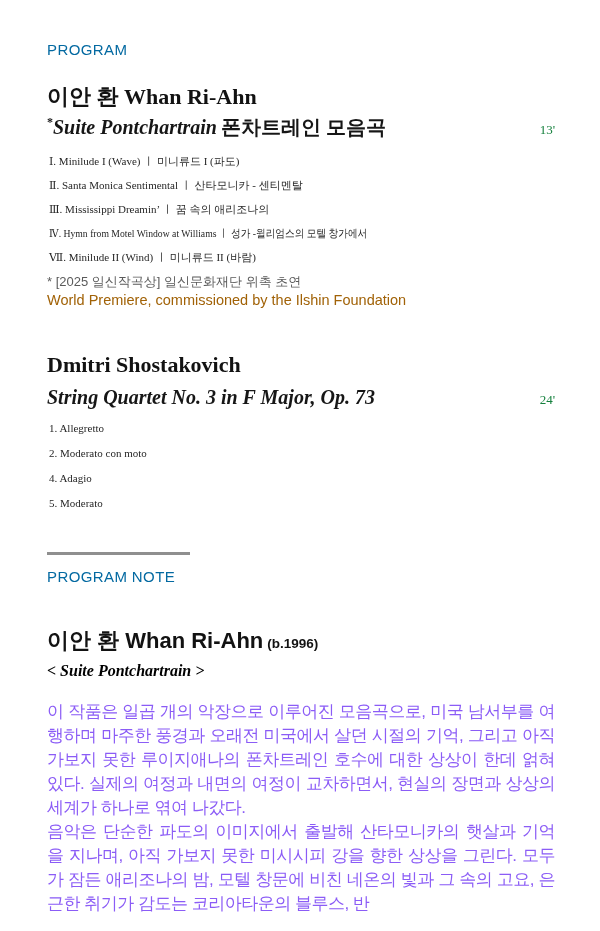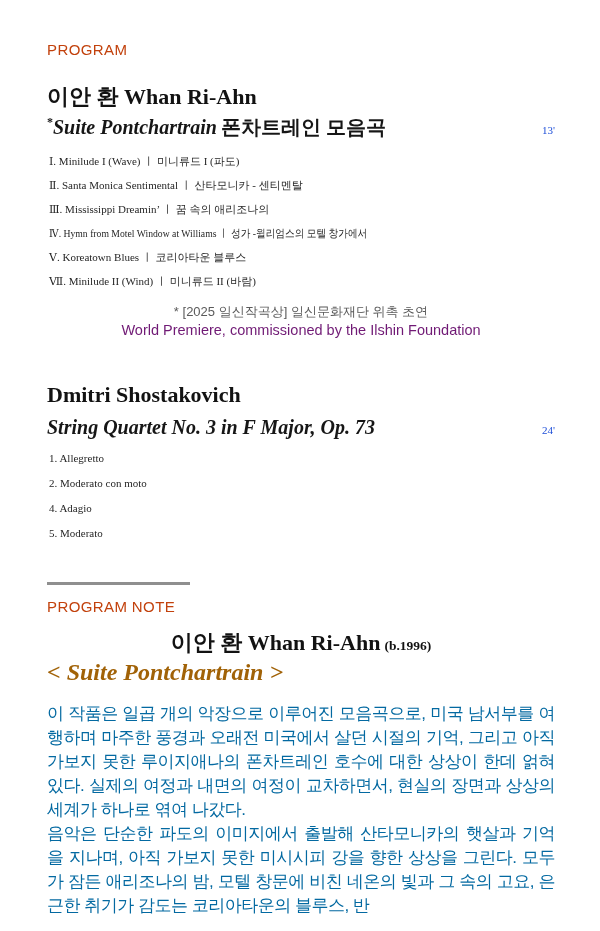--- a/index.html
+++ b/index.html
@@ -18,21 +18,21 @@
     box-sizing: border-box;
     width: 600px;
     height: 931px;
     padding: 0 45px 0 47px;
   }
   .kicker {
     margin-top: 40px;
     font-size: 15px;
     line-height: 20px;
     letter-spacing: 0.4px;
-    color: #c2410c;
+    color: #0369a1;
   }
 
   .composer {
     margin-top: 24px;
     font-family: "Liberation Serif", "DejaVu Serif", serif;
     font-size: 22px;
     line-height: 26px;
     font-weight: bold;
     color: #121212;
   }
@@ -54,22 +54,22 @@
   }
   .work-title .mark {
     font-size: 12px;
     vertical-align: super;
     line-height: 0;
   }
   .title-en { font-style: italic; }
   .title-kr { margin-left: 4px; }
   .duration {
     font-family: "Liberation Serif", "DejaVu Serif", serif;
-    font-size: 11px;
-    color: #1d4ed8;
+    font-size: 13px;
+    color: #15803d;
     white-space: nowrap;
     padding-left: 10px;
   }
 
   ul.movements {
     list-style: none;
     margin: 9px 0 0 0;
     padding: 0 0 0 2px;
     font-family: "Liberation Serif", "DejaVu Serif", serif;
     font-size: 11px;
@@ -80,74 +80,73 @@
   ul.movements.suite li:nth-child(4) {
     transform: scaleX(0.88);
     transform-origin: left center;
   }
   ul.movements.quartet {
     margin-top: 6px;
     line-height: 25px;
   }
 
   .footnote {
-    margin-top: 10px;
-    text-align: center;
+    margin-top: 4px;
+    text-align: left;
   }
   .footnote .fn-kr {
     font-size: 13px;
     line-height: 18px;
     color: #5a5a5a;
   }
   .footnote .fn-en {
     font-size: 14.5px;
     line-height: 19px;
-    color: #701a75;
+    color: #a16207;
   }
 
   .divider {
     margin-top: 36px;
     width: 143px;
     height: 3px;
     background: #8f8f8f;
   }
   .kicker.note { margin-top: 12px; }
 
   .note-heading {
-    margin-top: 12px;
-    font-family: Liberation Serif, serif;
+    margin-top: 40px;
+    font-family: Liberation Sans, sans-serif;
     font-size: 22px;
     line-height: 27px;
     font-weight: bold;
     color: #121212;
-    text-align: center;
   }
   .note-heading .birth {
     font-size: 13.5px;
     font-weight: bold;
     margin-left: 4px;
   }
   .note-subtitle {
     font-family: "Liberation Serif", "DejaVu Serif", serif;
-    font-size: 24px;
+    font-size: 16px;
     line-height: 27px;
     font-weight: bold;
     font-style: italic;
-    color: #a16207;
+    color: #000000;
   }
   .note-body {
     margin-top: 16px;
   }
   .note-body p {
     margin: 0;
     font-size: 17px;
     line-height: 24px;
     letter-spacing: -0.5px;
     text-align: justify;
-    color: #0369a1;
+    color: #8b5cf6;
   }
 </style>
 </head>
 <body>
 
 <div class="page">
 
   <div class="kicker">PROGRAM</div>
 
   <div class="composer">이안 환 Whan Ri-Ahn</div>
@@ -157,21 +156,20 @@
       <span class="mark">*</span><span class="title-en">Suite Pontchartrain</span><span class="title-kr">폰차트레인 모음곡</span>
     </div>
     <div class="duration">13'</div>
   </div>
 
   <ul class="movements suite">
     <li>Ⅰ. Minilude I (Wave) ㅣ 미니류드 I (파도)</li>
     <li>Ⅱ. Santa Monica Sentimental ㅣ 산타모니카 - 센티멘탈</li>
     <li>Ⅲ. Mississippi Dreamin’ ㅣ 꿈 속의 애리조나의</li>
     <li>Ⅳ. Hymn from Motel Window at Williams ㅣ 성가 -윌리엄스의 모텔 창가에서</li>
-    <li>Ⅴ. Koreatown Blues ㅣ 코리아타운 블루스</li>
     <li>Ⅶ. Minilude II (Wind) ㅣ 미니류드 II (바람)</li>
   </ul>
 
   <div class="footnote">
     <div class="fn-kr">* [2025 일신작곡상] 일신문화재단 위촉 초연</div>
     <div class="fn-en">World Premiere, commissioned by the Ilshin Foundation</div>
   </div>
 
   <div class="composer second">Dmitri Shostakovich</div>
 

